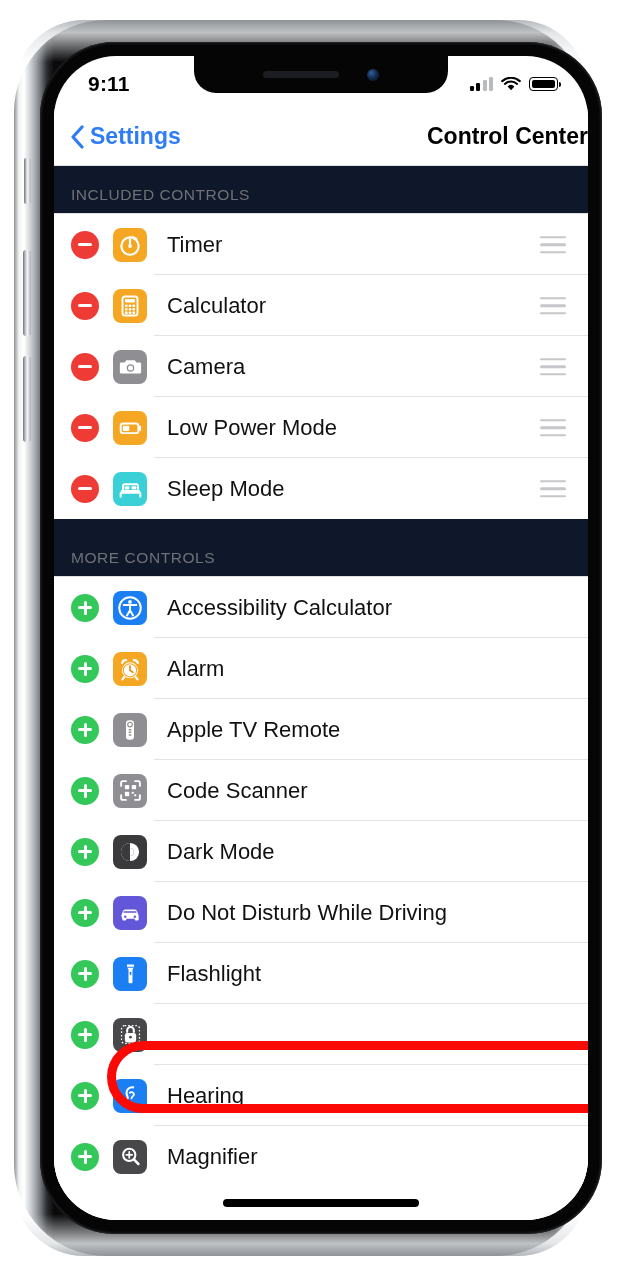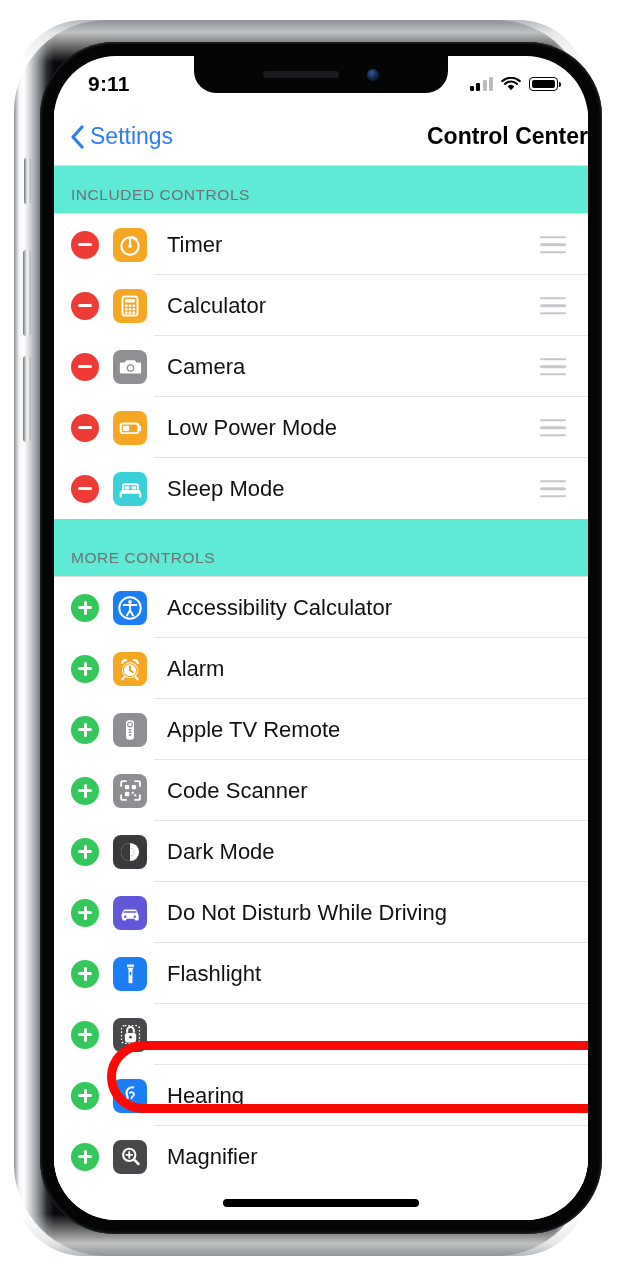--- a/index.html
+++ b/index.html
@@ -175,41 +175,42 @@
   }
   #back-button {
     display: flex;
     align-items: center;
     gap: 6px;
     padding-left: 16px;
     color: #2e7cf6;
     font-size: 23px;
     cursor: pointer;
     white-space: nowrap;
+    font-weight: bold;
   }
   #back-chevron { display: block; margin-top: 1px; }
   #nav-title {
     position: absolute;
     left: 0; right: 0;
     text-align: right;
     font-size: 23px;
     font-weight: bold;
     color: #000;
     pointer-events: none;
   }
 
   
   #list-scroll {
     height: calc(100% - 52px - 57px);
     overflow: hidden;
     background: #ffffff;
   }
 
   .section-header {
-    background: #5eead4;
+    background: #0f172a;
     color: #6e7277;
     font-size: 15.5px;
     letter-spacing: .55px;
     padding: 30px 12px 9px 17px;
     border-bottom: 1px solid #dfe0e2;
   }
   .section-header.first { padding-top: 20px; border-top: 1px solid #dfe0e2; }
 
   .row {
     display: flex;

